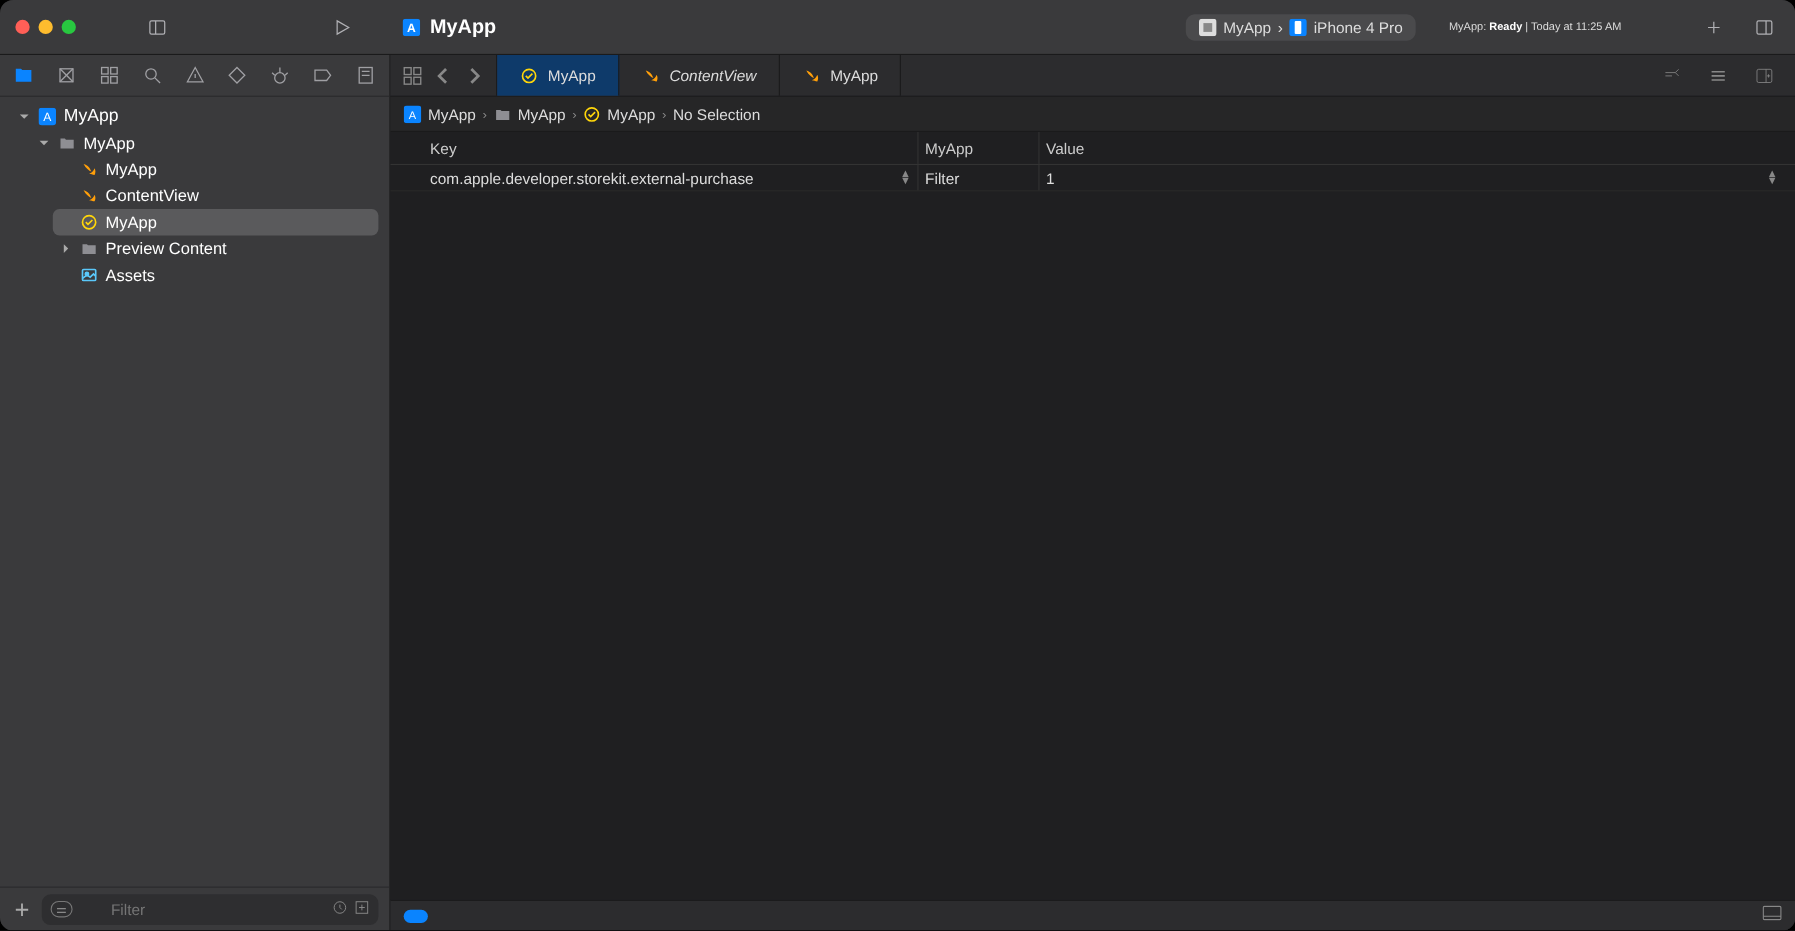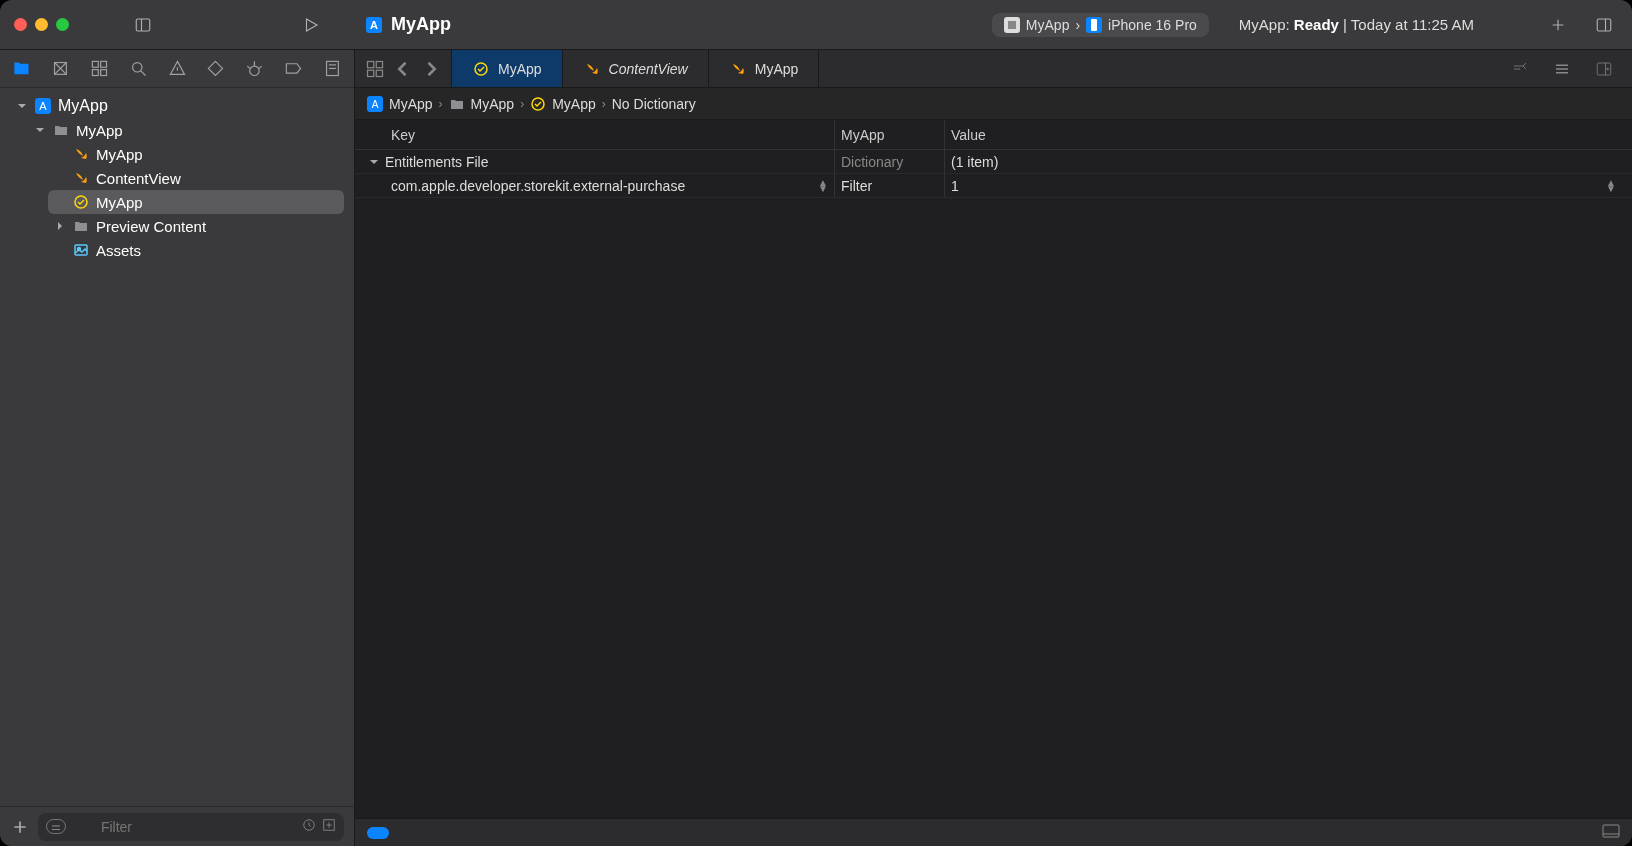--- a/index.html
+++ b/index.html
@@ -30,21 +30,21 @@
 .dot.red{background:#ff5f57;}
 .dot.yellow{background:#febc2e;}
 .dot.green{background:#28c840;}
 .tb-icon{width:28px;height:28px;display:flex;align-items:center;justify-content:center;color:#b0b0b4;cursor:pointer;}
 .tb-icon svg{width:18px;height:18px;}
 .play{margin-left:140px;margin-right:20px;}
 .title-center{display:flex;align-items:center;margin-left:20px;flex:1;gap:10px;}
 .title-app{display:flex;align-items:center;gap:8px;color:#fff;font-weight:600;font-size:18px;}
 .pill{background:#4a4a4c;border-radius:8px;padding:4px 12px;display:flex;align-items:center;gap:6px;color:#ddd;font-size:14px;margin-left:auto;margin-right:20px;}
 .pill-icon{width:16px;height:16px;display:inline-flex;align-items:center;justify-content:center;}
-.status{color:#ddd;font-size:15px;margin-right:60px;}
+.status{color:#ddd;font-size:10px;margin-right:60px;}
 .status .bold{font-weight:600;color:#fff;}
 .tb-right{display:flex;gap:18px;align-items:center;}
 .main{flex:1;display:flex;overflow:hidden;}
 .sidebar{width:355px;background:var(--bg-sidebar);display:flex;flex-direction:column;border-right:1px solid var(--border);}
 .sb-toolbar{height:38px;display:flex;align-items:center;padding:0 12px;gap:20px;border-bottom:1px solid #2a2a2c;}
 .sb-toolbar .sb-btn{width:20px;height:20px;display:flex;align-items:center;justify-content:center;color:#a0a0a4;cursor:pointer;}
 .sb-toolbar .sb-btn.blue{color:var(--blue);}
 .tree{flex:1;padding:6px 10px;color:#fff;font-size:15px;overflow:auto;}
 .tree-row{display:flex;align-items:center;gap:6px;padding:3px 6px;border-radius:6px;cursor:pointer;}
 .tree-row.selected{background:var(--bg-selected);}
@@ -125,21 +125,21 @@
             </svg>
         </span>
         <span>MyApp</span>
         <span>›</span>
         <span class="pill-icon">
           <svg viewBox="0 0 16 16">
               <rect width="16" height="16" rx="3" fill="#0a84ff"></rect>
               <rect x="5" y="2" width="6" height="12" rx="1" fill="#fff"></rect>
             </svg>
         </span>
-        <span>iPhone 16 Pro</span>
+        <span>iPhone 4 Pro</span>
       </div>
       <div class="status">
         <span>MyApp:</span> <span class="bold">Ready</span> | <span>Today at 11:25 AM</span>
       </div>
       <div class="tb-right">
         <div class="tb-icon">
           <svg viewBox="0 0 24 24" fill="none" stroke="currentColor" stroke-width="1.5">
               <line x1="12" y1="5" x2="12" y2="19"></line>
               <line x1="5" y1="12" x2="19" y2="12"></line>
             </svg>
@@ -408,40 +408,28 @@
         <span>MyApp</span>
         <span class="sep">›</span>
         <span class="crumb-icon">
             <svg viewBox="0 0 16 16" fill="none" stroke="#ffd60a" stroke-width="1.5">
               <circle cx="8" cy="8" r="6"></circle>
               <path d="M5 8l2 2 4-4"></path>
             </svg>
           </span>
         <span>MyApp</span>
         <span class="sep">›</span>
-        <span>No Dictionary</span>
+        <span>No Selection</span>
       </div>
 
       <div class="plist">
         <div class="plist-head">
           <div class="col-key">Key</div>
           <div class="col-type">MyApp</div>
           <div class="col-val">Value</div>
-        </div>
-        <div class="plist-row r-indent-1">
-          <div class="col-key">
-            <span class="row-chev">
-                <svg class="chev-svg" viewBox="0 0 10 10" fill="currentColor">
-                  <path d="M1 3l4 4 4-4z"></path>
-                </svg>
-              </span>
-            <span>Entitlements File</span>
-          </div>
-          <div class="col-type dim">Dictionary</div>
-          <div class="col-val">(1 item)</div>
         </div>
         <div class="plist-row r-indent-2">
           <div class="col-key">
             <span>com.apple.developer.storekit.external-purchase</span>
             <span class="key-updown">
               <span>▲</span>
                 <span>▼</span>
             </span>
           </div>
           <div class="col-type">Filter</div>

